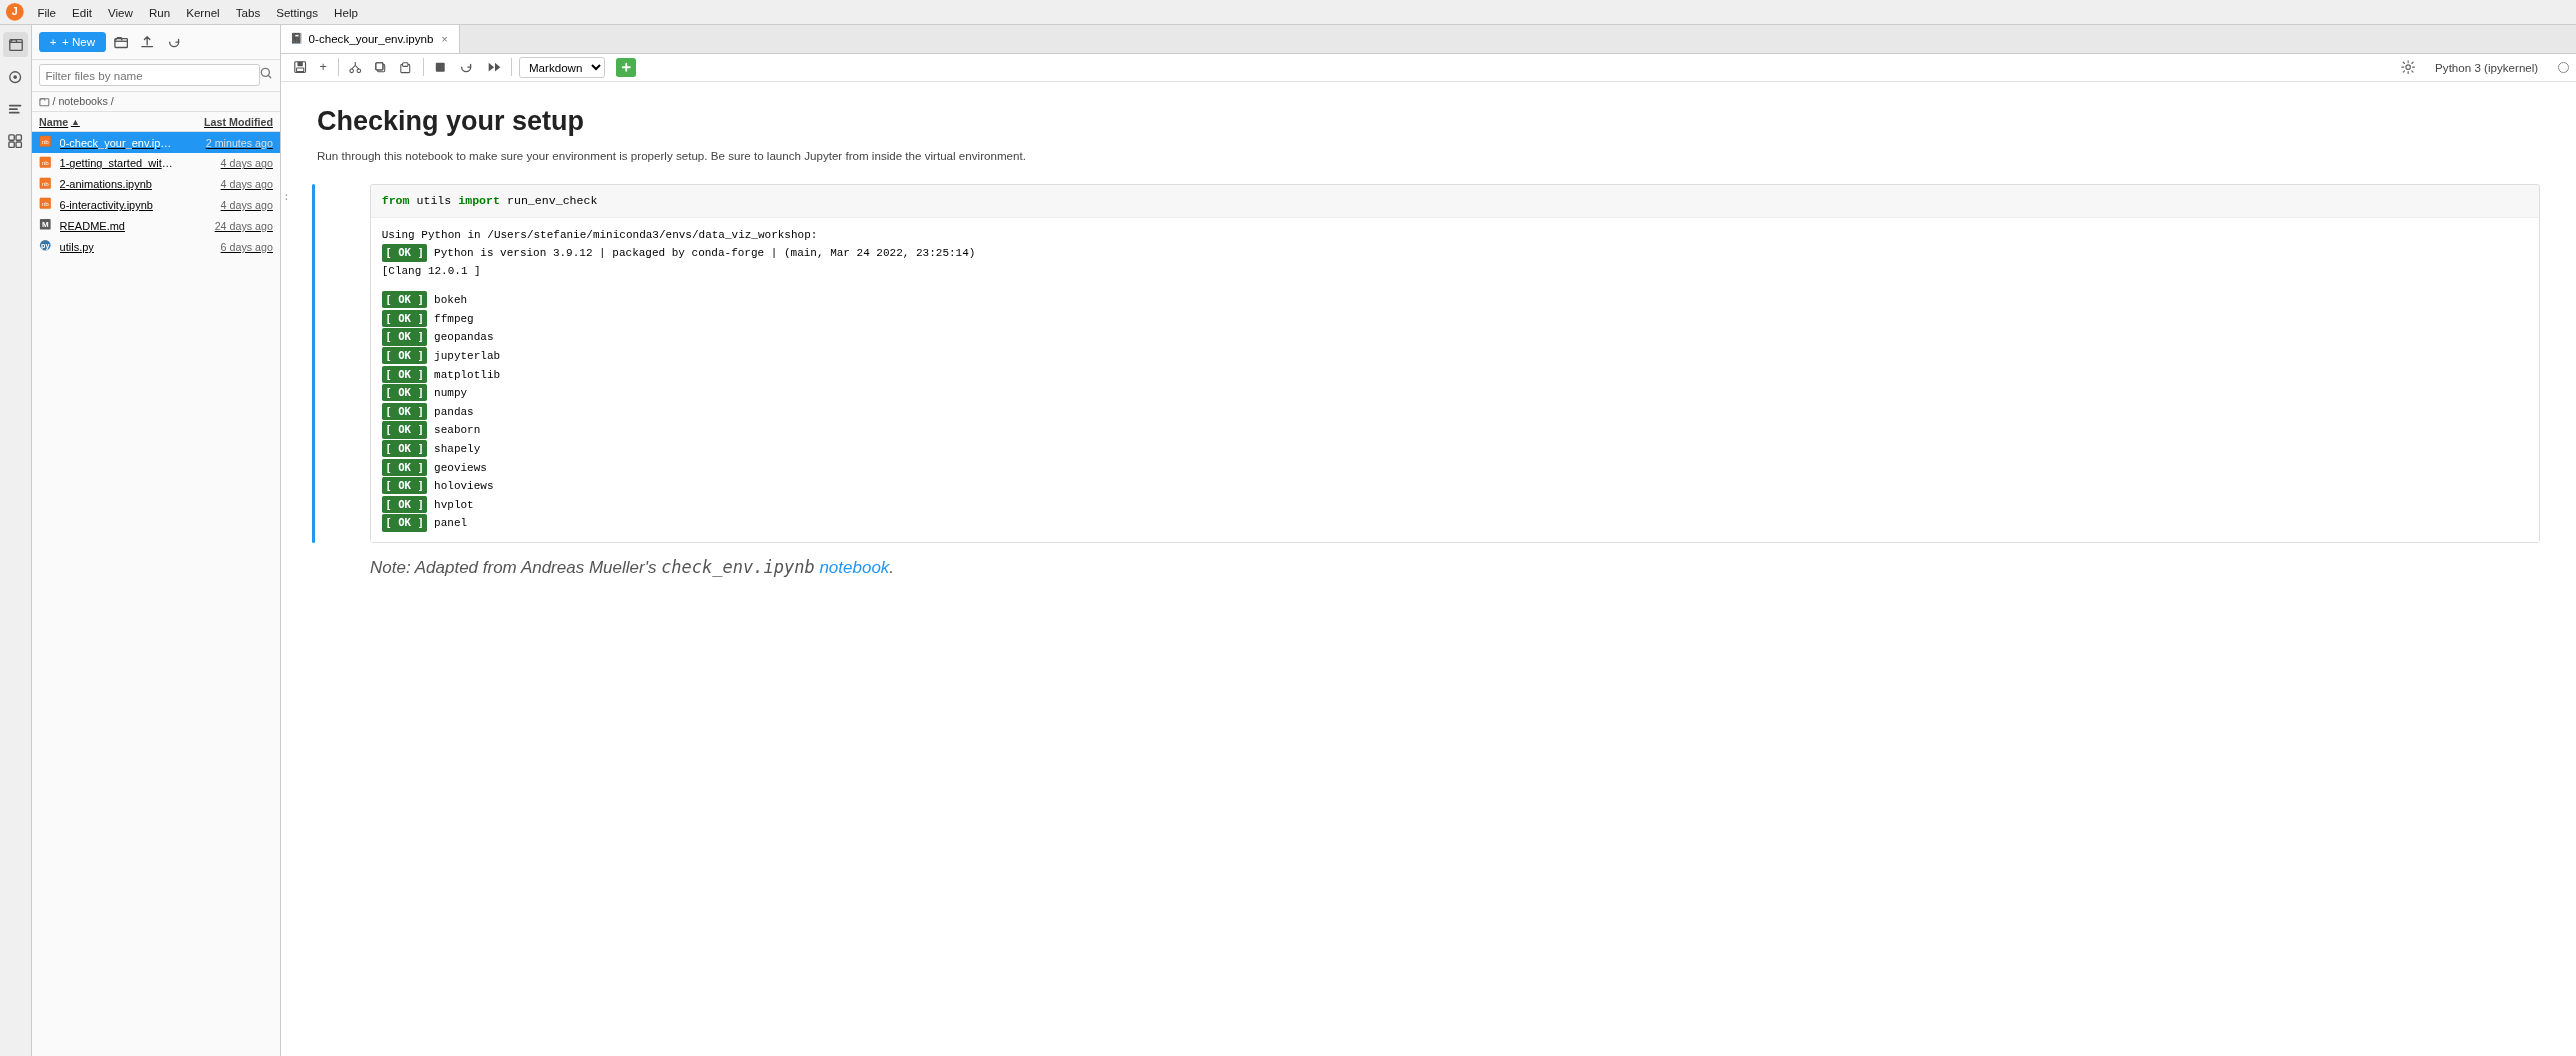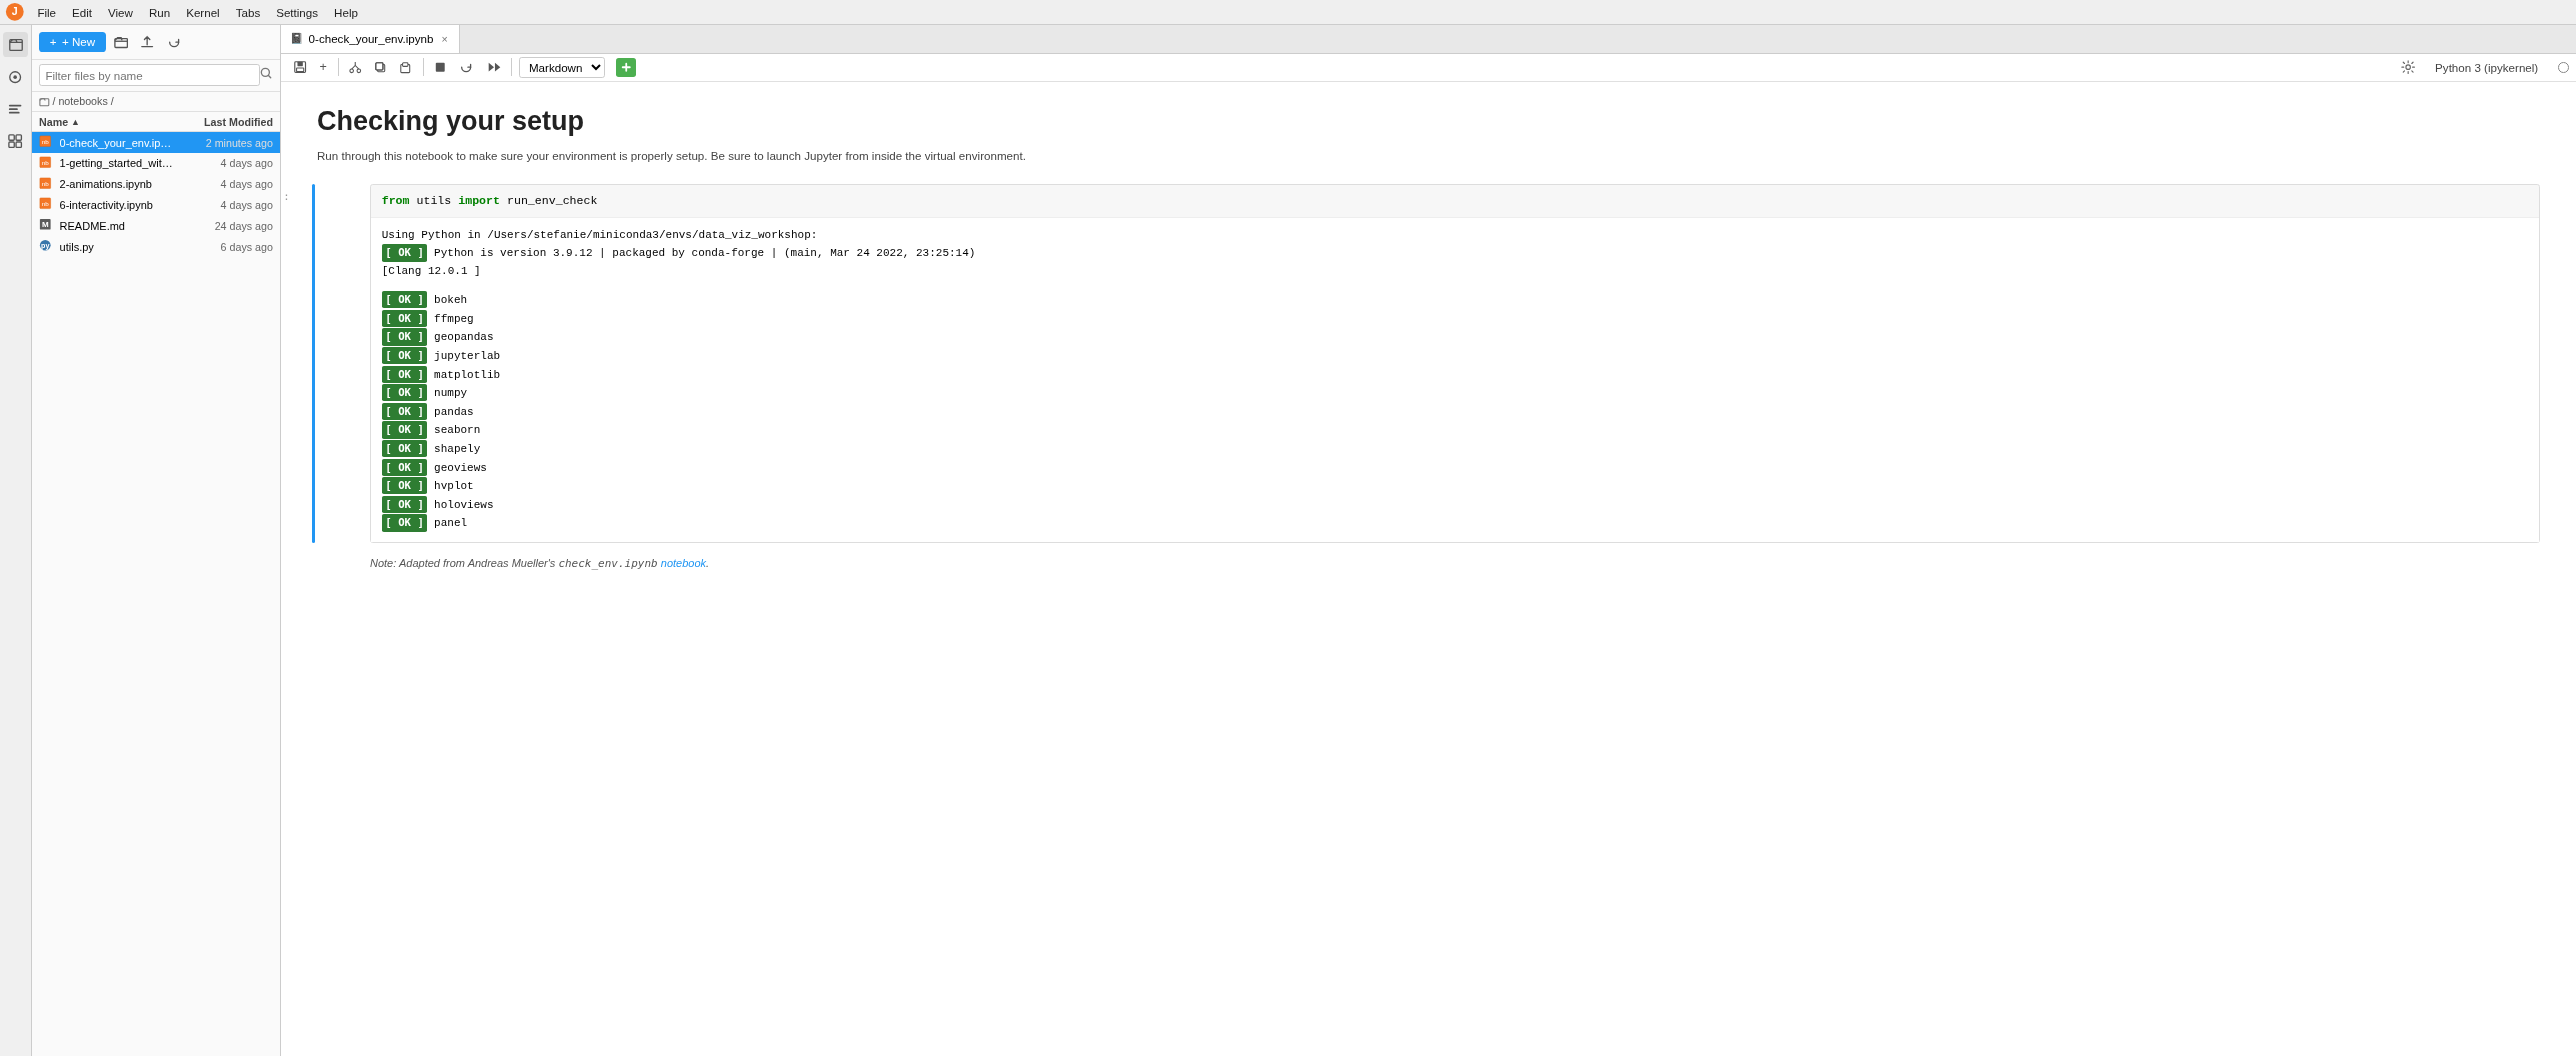--- a/index.html
+++ b/index.html
@@ -23,21 +23,21 @@
     .file-panel-toolbar { display: flex; align-items: center; padding: 5.3px 7.1px; gap: 3.6px; border-bottom: 0.9px solid #e0e0e0; }
     .new-btn { background: #2196f3; color: white; border: none; border-radius: 3.6px; padding: 3.6px 10.7px; font-size: 11.6px; cursor: pointer; display: flex; align-items: center; gap: 3.6px; font-weight: 500; }
     .tb-icon-btn { width: 23px; height: 23px; display: flex; align-items: center; justify-content: center; border: none; background: transparent; cursor: pointer; font-size: 12.5px; color: #555; border-radius: 2.7px; }
 
     .search-box { display: flex; align-items: center; padding: 4.5px 7.1px; border-bottom: 0.9px solid #e0e0e0; }
     .search-input { flex: 1; border: 0.9px solid #ccc; border-radius: 2.7px; padding: 3.6px 5.3px; font-size: 11.6px; background: white; }
     .search-icon-btn { background: transparent; border: none; cursor: pointer; font-size: 12.5px; color: #777; }
 
     .breadcrumb { padding: 3.6px 7.1px; font-size: 10.7px; color: #555; border-bottom: 0.9px solid #e0e0e0; display: flex; align-items: center; gap: 2.7px; }
 
-    .file-list { flex: 1; overflow-y: auto; }
+    .file-list { flex: 1; overflow-y: auto; text-decoration: underline; }
     .file-list-header { display: flex; padding: 3.6px 7.1px; border-bottom: 0.9px solid #e0e0e0; font-size: 10.7px; font-weight: 600; color: #444; }
     .col-name { flex: 1; display: flex; align-items: center; gap: 2.7px; cursor: pointer; }
     .col-modified { width: 98px; text-align: right; }
 
     .file-row { display: flex; align-items: center; padding: 2.7px 7.1px; cursor: pointer; font-size: 11px; }
     .file-row.selected { background: #2196f3; color: white; }
     .file-row .file-icon { width: 16px; margin-right: 4.5px; font-size: 12.5px; flex-shrink: 0; }
     .file-row .file-name { flex: 1; overflow: hidden; text-overflow: ellipsis; white-space: nowrap; }
     .file-row .file-modified { width: 98px; text-align: right; font-size: 10.7px; color: #666; }
     .file-row.selected .file-modified { color: #ddd; text-align: right; }
@@ -67,21 +67,21 @@
     .cell-label { position: absolute; left: -53px; font-size: 10.7px; color: #999; font-family: monospace; padding-top: 5.3px; }
     .markdown-cell { padding: 5.3px 0; }
     .markdown-cell h1 { font-size: 27px; font-weight: bold; margin-bottom: 10.7px; color: #222; }
     .markdown-cell p { font-size: 11.6px; color: #444; line-height: 1.5; }
     .code-cell { border: 0.9px solid #ddd; border-radius: 2.7px; background: #f7f7f7; }
     .code-input { padding: 7.1px 10.7px; font-family: 'Courier New', monospace; font-size: 11.6px; line-height: 1.5; }
     .code-output { border-top: 0.9px solid #eee; padding: 9px 10.7px; background: white; font-family: 'Courier New', monospace; font-size: 11px; line-height: 1.6; }
 
     .ok-badge { background: #2e7d32; color: white; padding: 0 3.6px; font-size: 10.7px; font-weight: bold; border-radius: 1.8px; display: inline-block; font-family: monospace; }
 
-    .note-text { font-style: italic; font-size: 11px; color: #555; }
+    .note-text { font-style: italic; font-size: 17px; color: #555; }
     .note-link { color: #2196f3; text-decoration: none; cursor: pointer; }
     .note-code { font-family: monospace; font-style: italic; }
 
     
     .cell-active-bar { position: absolute; left: -5.3px; top: 0; bottom: 0; width: 3.6px; background: #2196f3; border-radius: 1.8px; }
 
     .sort-arrow { font-size: 9px; }
   </style>
 </head>
 <body>
@@ -358,22 +358,22 @@
             <div><span class="ok-badge">[ OK ]</span> bokeh</div>
                 <div><span class="ok-badge">[ OK ]</span> ffmpeg</div>
                 <div><span class="ok-badge">[ OK ]</span> geopandas</div>
                 <div><span class="ok-badge">[ OK ]</span> jupyterlab</div>
                 <div><span class="ok-badge">[ OK ]</span> matplotlib</div>
                 <div><span class="ok-badge">[ OK ]</span> numpy</div>
                 <div><span class="ok-badge">[ OK ]</span> pandas</div>
                 <div><span class="ok-badge">[ OK ]</span> seaborn</div>
                 <div><span class="ok-badge">[ OK ]</span> shapely</div>
                 <div><span class="ok-badge">[ OK ]</span> geoviews</div>
+                <div><span class="ok-badge">[ OK ]</span> holoviews</div>
                 <div><span class="ok-badge">[ OK ]</span> hvplot</div>
-                <div><span class="ok-badge">[ OK ]</span> holoviews</div>
                 <div><span class="ok-badge">[ OK ]</span> panel</div>
               </div>
           </div>
         </div>
       </div>
 
       <div class="cell-container" style="padding-left:53px;">
         <p class="note-text">
           <span>Note: Adapted from Andreas Mueller's </span><span class="note-code">check_env.ipynb</span><span> </span><a class="note-link">notebook</a><span>.</span>
         </p>

